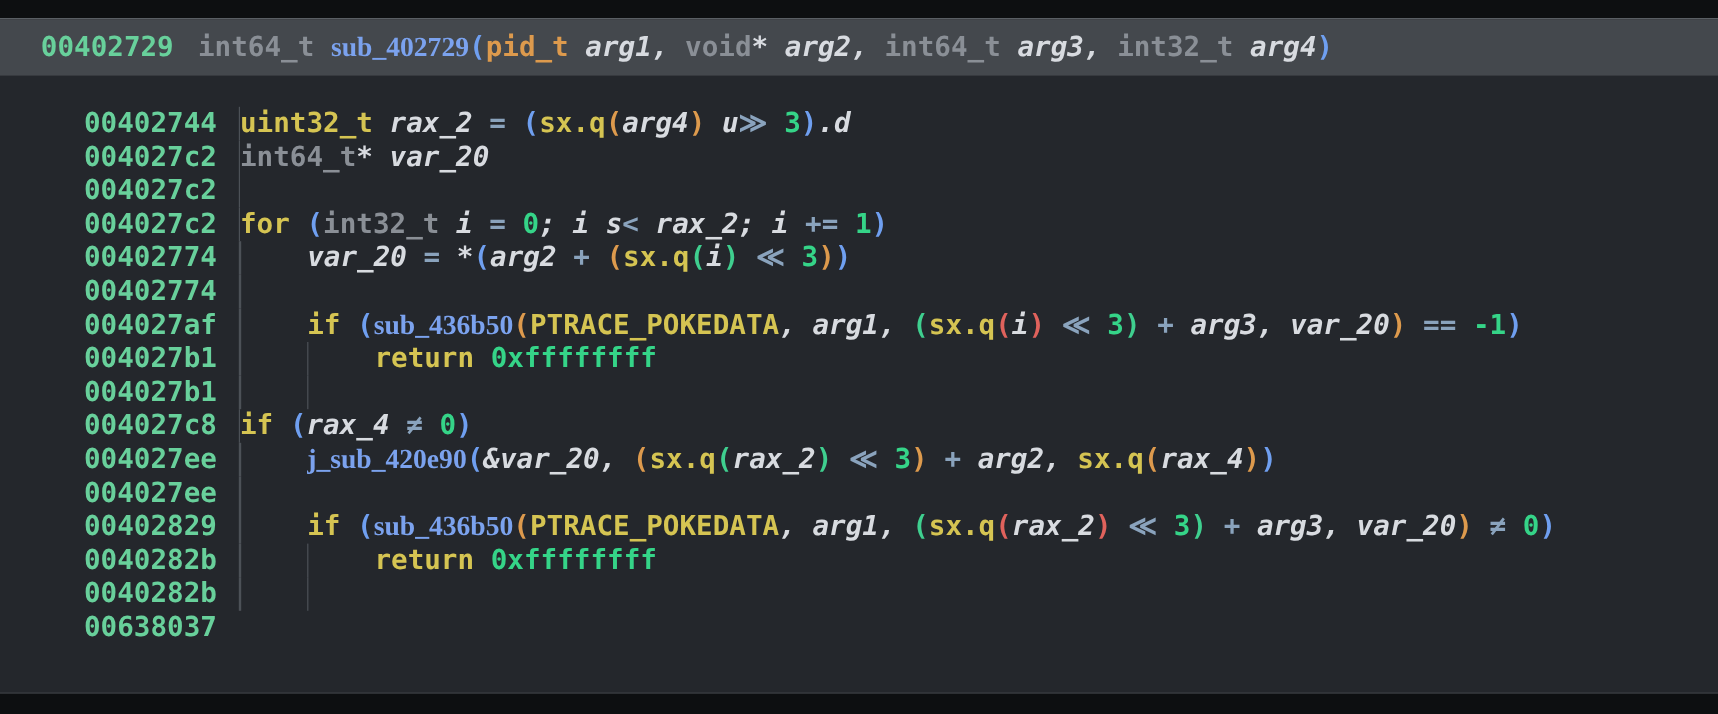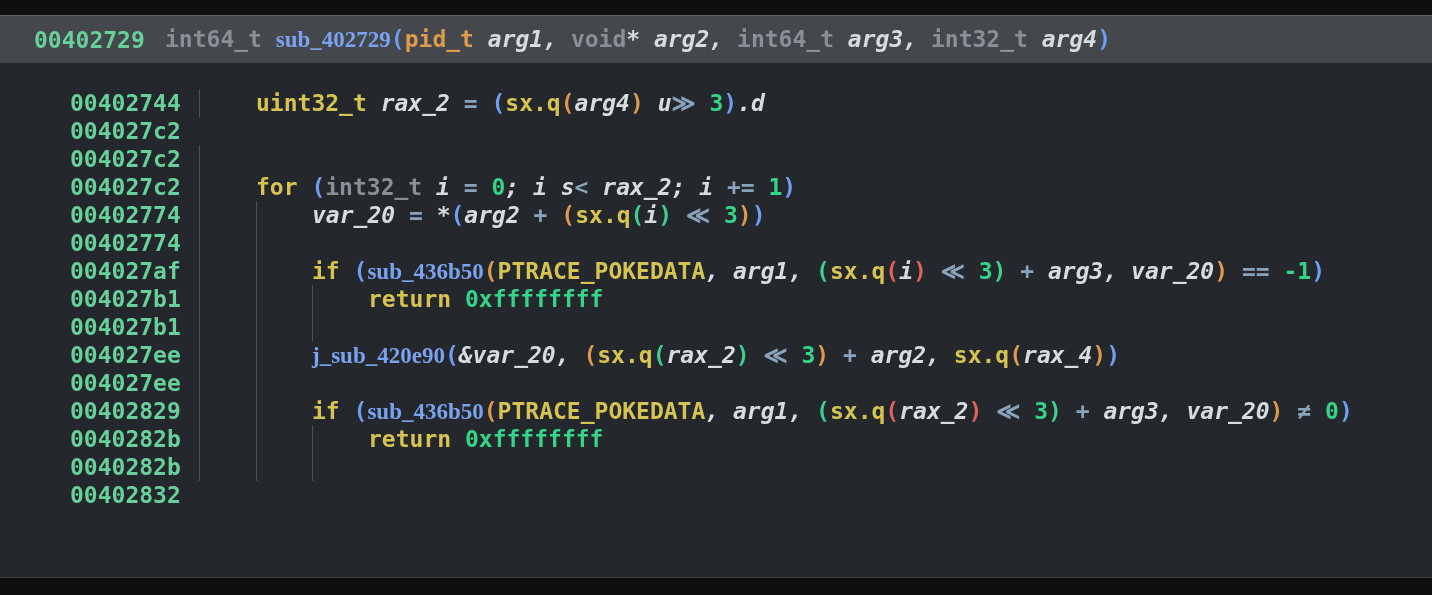--- a/index.html
+++ b/index.html
@@ -30,21 +30,21 @@
     color:var(--addr);font-weight:700;
   }
   .hdr-row .code{padding-left:24px;}
   .rows{position:absolute;left:0;right:0;top:47px;bottom:0;padding-top:26px;overflow:hidden;margin-left:36px;}
   .row{
     height:28px;line-height:28px;white-space:pre;display:flex;
     font-size:23px;font-weight:700;
   }
   .row .addr{flex:0 0 141px;margin-right:22px;}
   .row .code{
-    flex:1 1 auto;border-left:1px solid var(--guide);padding-left:56px;height:28px;
+    flex:1 1 auto;border-left:1px solid var(--guide);height:28px;
   }
   .g{
     display:inline-block;box-sizing:content-box;width:55px;height:28px;
     border-left:1px solid var(--guide);vertical-align:top;
   }
   .tk{letter-spacing:0;}
   .tk.ty{color:var(--type);font-weight:700;}
   .tk.kw{color:var(--kw);}
   .tk.fn{color:var(--fn);font-family:Liberation Serif, serif;}
   .tk.nu{color:var(--num);}
@@ -59,28 +59,29 @@
 </head>
 <body>
 
 <div class="panel">
   <div class="hdr-row">
     <span class="addr">00402729</span>
     <span class="code"><span class="tk ty">int64_t</span><span class="tk w"> </span><span class="tk fn">sub_402729</span><span class="tk p1">(</span><span class="tk or">pid_t</span><span class="tk w"> arg1, </span><span class="tk ty">void</span><span class="tk w">* arg2, </span><span class="tk ty">int64_t</span><span class="tk w"> arg3, </span><span class="tk ty">int32_t</span><span class="tk w"> arg4</span><span class="tk p1">)</span></span>
   </div>
   <div class="rows">
       <div class="row"><span class="addr">00402744</span><span class="code"><span class="tk kw">uint32_t</span><span class="tk w"> rax_2 </span><span class="tk op">=</span><span class="tk w"> </span><span class="tk p1">(</span><span class="tk kw">sx.q</span><span class="tk p2">(</span><span class="tk w">arg4</span><span class="tk p2">)</span><span class="tk w"> u</span><span class="tk op">≫</span><span class="tk w"> </span><span class="tk nu">3</span><span class="tk p1">)</span><span class="tk w">.d</span></span></div>
-      <div class="row"><span class="addr">004027c2</span></div>
+      <div class="row"><span class="addr">004027c2</span><span class="code"><span class="tk ty">int64_t</span><span class="tk w">* var_20</span></span></div>
       <div class="row"><span class="addr">004027c2</span><span class="code"></span></div>
       <div class="row"><span class="addr">004027c2</span><span class="code"><span class="tk kw">for</span><span class="tk w"> </span><span class="tk p1">(</span><span class="tk ty">int32_t</span><span class="tk w"> i </span><span class="tk op">=</span><span class="tk w"> </span><span class="tk nu">0</span><span class="tk w">; i s</span><span class="tk op">&lt;</span><span class="tk w"> rax_2; i </span><span class="tk op">+=</span><span class="tk w"> </span><span class="tk nu">1</span><span class="tk p1">)</span></span></div>
       <div class="row"><span class="addr">00402774</span><span class="code"><span class="g"></span><span class="tk w">var_20 </span><span class="tk op">=</span><span class="tk w"> *</span><span class="tk p1">(</span><span class="tk w">arg2 </span><span class="tk op">+</span><span class="tk w"> </span><span class="tk p2">(</span><span class="tk kw">sx.q</span><span class="tk p3">(</span><span class="tk w">i</span><span class="tk p3">)</span><span class="tk w"> </span><span class="tk op">≪</span><span class="tk w"> </span><span class="tk nu">3</span><span class="tk p2">)</span><span class="tk p1">)</span></span></div>
       <div class="row"><span class="addr">00402774</span><span class="code"><span class="g"></span></span></div>
       <div class="row"><span class="addr">004027af</span><span class="code"><span class="g"></span><span class="tk kw">if</span><span class="tk w"> </span><span class="tk p1">(</span><span class="tk fn">sub_436b50</span><span class="tk p2">(</span><span class="tk kw">PTRACE_POKEDATA</span><span class="tk w">, arg1, </span><span class="tk p3">(</span><span class="tk kw">sx.q</span><span class="tk p4">(</span><span class="tk w">i</span><span class="tk p4">)</span><span class="tk w"> </span><span class="tk op">≪</span><span class="tk w"> </span><span class="tk nu">3</span><span class="tk p3">)</span><span class="tk w"> </span><span class="tk op">+</span><span class="tk w"> arg3, var_20</span><span class="tk p2">)</span><span class="tk w"> </span><span class="tk op">==</span><span class="tk w"> </span><span class="tk nu">-1</span><span class="tk p1">)</span></span></div>
       <div class="row"><span class="addr">004027b1</span><span class="code"><span class="g"></span><span class="g"></span><span class="tk kw">return</span><span class="tk w"> </span><span class="tk nu">0xffffffff</span></span></div>
       <div class="row"><span class="addr">004027b1</span><span class="code"><span class="g"></span><span class="g"></span></span></div>
+      <div class="row"><span class="addr">004027c8</span><span class="code"><span class="tk kw">if</span><span class="tk w"> </span><span class="tk p1">(</span><span class="tk w">rax_4 </span><span class="tk op">≠</span><span class="tk w"> </span><span class="tk nu">0</span><span class="tk p1">)</span></span></div>
       <div class="row"><span class="addr">004027ee</span><span class="code"><span class="g"></span><span class="tk fn">j_sub_420e90</span><span class="tk p1">(</span><span class="tk w">&amp;var_20, </span><span class="tk p2">(</span><span class="tk kw">sx.q</span><span class="tk p3">(</span><span class="tk w">rax_2</span><span class="tk p3">)</span><span class="tk w"> </span><span class="tk op">≪</span><span class="tk w"> </span><span class="tk nu">3</span><span class="tk p2">)</span><span class="tk w"> </span><span class="tk op">+</span><span class="tk w"> arg2, </span><span class="tk kw">sx.q</span><span class="tk p2">(</span><span class="tk w">rax_4</span><span class="tk p2">)</span><span class="tk p1">)</span></span></div>
       <div class="row"><span class="addr">004027ee</span><span class="code"><span class="g"></span></span></div>
       <div class="row"><span class="addr">00402829</span><span class="code"><span class="g"></span><span class="tk kw">if</span><span class="tk w"> </span><span class="tk p1">(</span><span class="tk fn">sub_436b50</span><span class="tk p2">(</span><span class="tk kw">PTRACE_POKEDATA</span><span class="tk w">, arg1, </span><span class="tk p3">(</span><span class="tk kw">sx.q</span><span class="tk p4">(</span><span class="tk w">rax_2</span><span class="tk p4">)</span><span class="tk w"> </span><span class="tk op">≪</span><span class="tk w"> </span><span class="tk nu">3</span><span class="tk p3">)</span><span class="tk w"> </span><span class="tk op">+</span><span class="tk w"> arg3, var_20</span><span class="tk p2">)</span><span class="tk w"> </span><span class="tk op">≠</span><span class="tk w"> </span><span class="tk nu">0</span><span class="tk p1">)</span></span></div>
       <div class="row"><span class="addr">0040282b</span><span class="code"><span class="g"></span><span class="g"></span><span class="tk kw">return</span><span class="tk w"> </span><span class="tk nu">0xffffffff</span></span></div>
       <div class="row"><span class="addr">0040282b</span><span class="code"><span class="g"></span><span class="g"></span></span></div>
-      <div class="row"><span class="addr">00402832</span></div>
+      <div class="row"><span class="addr">00638037</span></div>
     </div>
 </div>
 
 </body></html>

